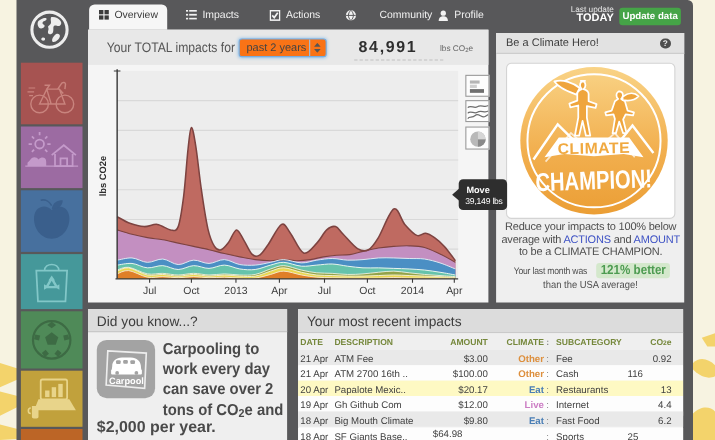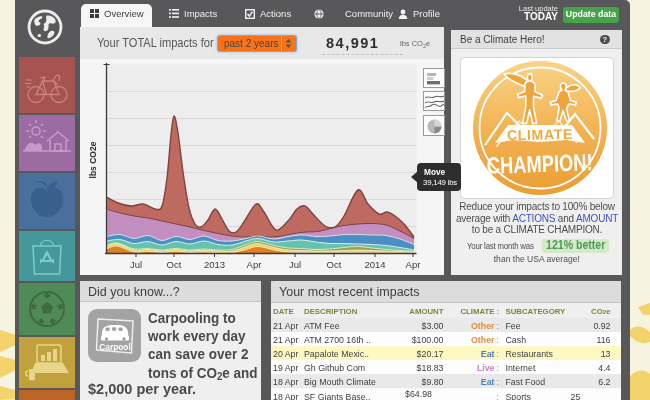--- a/index.html
+++ b/index.html
@@ -310,53 +310,53 @@
  <span class="abs" style="left:235px;top:3px">Fee</span>
  <span class="abs" style="left:300px;top:3px;width:40px;text-align:right">0.92</span>
 </div>
 <div class="abs" style="left:270.5px;top:331.7px;width:350px;height:14.2px;background:#fdfdfd;font-size:8.8px;color:#3f3f3f">
  <span class="abs" style="left:2.5px;top:3px">21 Apr</span>
  <span class="abs" style="left:33.5px;top:3px">ATM 2700 16th ..</span>
  <span class="abs" style="left:123px;top:3px;width:50px;text-align:right">$100.00</span>
  <span class="abs" style="left:164px;top:3px;width:60px;text-align:right;color:#dd8f3d;font-weight:bold">Other</span>
  <span class="abs" style="left:226px;top:3px;color:#888">:</span>
  <span class="abs" style="left:235px;top:3px">Cash</span>
- <span class="abs" style="left:300px;top:3px;width:40px;text-align:right">116</span>
+ <span class="abs" style="left:300px;top:3px;width:40px;">116</span>
 </div>
 <div class="abs" style="left:270.5px;top:345.9px;width:350px;height:14.2px;background:#fef9c3;font-size:8.8px;color:#3f3f3f">
  <span class="abs" style="left:2.5px;top:3px">20 Apr</span>
  <span class="abs" style="left:33.5px;top:3px">Papalote Mexic..</span>
  <span class="abs" style="left:123px;top:3px;width:50px;text-align:right">$20.17</span>
  <span class="abs" style="left:164px;top:3px;width:60px;text-align:right;color:#4a7eb5;font-weight:bold">Eat</span>
  <span class="abs" style="left:226px;top:3px;color:#888">:</span>
  <span class="abs" style="left:235px;top:3px">Restaurants</span>
  <span class="abs" style="left:300px;top:3px;width:40px;text-align:right">13</span>
 </div>
 <div class="abs" style="left:270.5px;top:360.09999999999997px;width:350px;height:18px;background:#fdfdfd;font-size:8.8px;color:#3f3f3f">
  <span class="abs" style="left:2.5px;top:3px">19 Apr</span>
  <span class="abs" style="left:33.5px;top:3px">Gh Github Com</span>
- <span class="abs" style="left:123px;top:3px;width:50px;text-align:right">$18.83</span>
+ <span class="abs" style="left:123px;top:3px;width:50px;text-align:right">$12.00</span>
  <span class="abs" style="left:164px;top:3px;width:60px;text-align:right;color:#cc7ec4;font-weight:bold">Live</span>
  <span class="abs" style="left:226px;top:3px;color:#888">:</span>
  <span class="abs" style="left:235px;top:3px">Internet</span>
  <span class="abs" style="left:300px;top:3px;width:40px;text-align:right">4.4</span>
 </div>
 <div class="abs" style="left:270.5px;top:374.29999999999995px;width:350px;height:14.2px;background:#e9e9e9;font-size:8.8px;color:#3f3f3f">
  <span class="abs" style="left:2.5px;top:3px">18 Apr</span>
  <span class="abs" style="left:33.5px;top:3px">Big Mouth Climate</span>
  <span class="abs" style="left:123px;top:3px;width:50px;text-align:right">$9.80</span>
  <span class="abs" style="left:164px;top:3px;width:60px;text-align:right;color:#4a7eb5;font-weight:bold">Eat</span>
  <span class="abs" style="left:226px;top:3px;color:#888">:</span>
  <span class="abs" style="left:235px;top:3px">Fast Food</span>
  <span class="abs" style="left:300px;top:3px;width:40px;text-align:right">6.2</span>
 </div>
 <div class="abs" style="left:270.5px;top:388.49999999999994px;width:350px;height:14.2px;background:#fdfdfd;font-size:8.8px;color:#3f3f3f">
  <span class="abs" style="left:2.5px;top:3px">18 Apr</span>
  <span class="abs" style="left:33.5px;top:3px">SF Giants Base..</span>
- <span class="abs" style="left:123px;top:0;width:50px;text-align:center">$64.98</span>
+ <span class="abs" style="left:123px;top:0;width:50px;text-align:left">$64.98</span>
  <span class="abs" style="left:164px;top:19px;width:60px;text-align:left;color:#5e9e5e;font-weight:bold">Play</span>
  <span class="abs" style="left:226px;top:3px;color:#888">:</span>
  <span class="abs" style="left:235px;top:3px">Sports</span>
  <span class="abs" style="left:300px;top:3px;width:40px;text-align:left">25</span>
 </div>
 <div class="abs" style="left:417px;top:163px;width:44px;height:28px;background:#2e2e2e;border-radius:4px;z-index:5">
  <span class="abs" style="left:7px;top:3.5px;color:#fff;font-size:8.3px;font-weight:bold">Move</span>
  <span class="abs" style="left:6px;top:14.5px;color:#fff;font-size:7.8px;letter-spacing:-0.2px">39,149 lbs</span>
  <svg class="abs" style="left:-6px;top:8px" width="7" height="12" viewBox="0 0 7 12">
       <path d="M7,0 L0,6 L7,12 Z" fill="#2e2e2e"></path>

